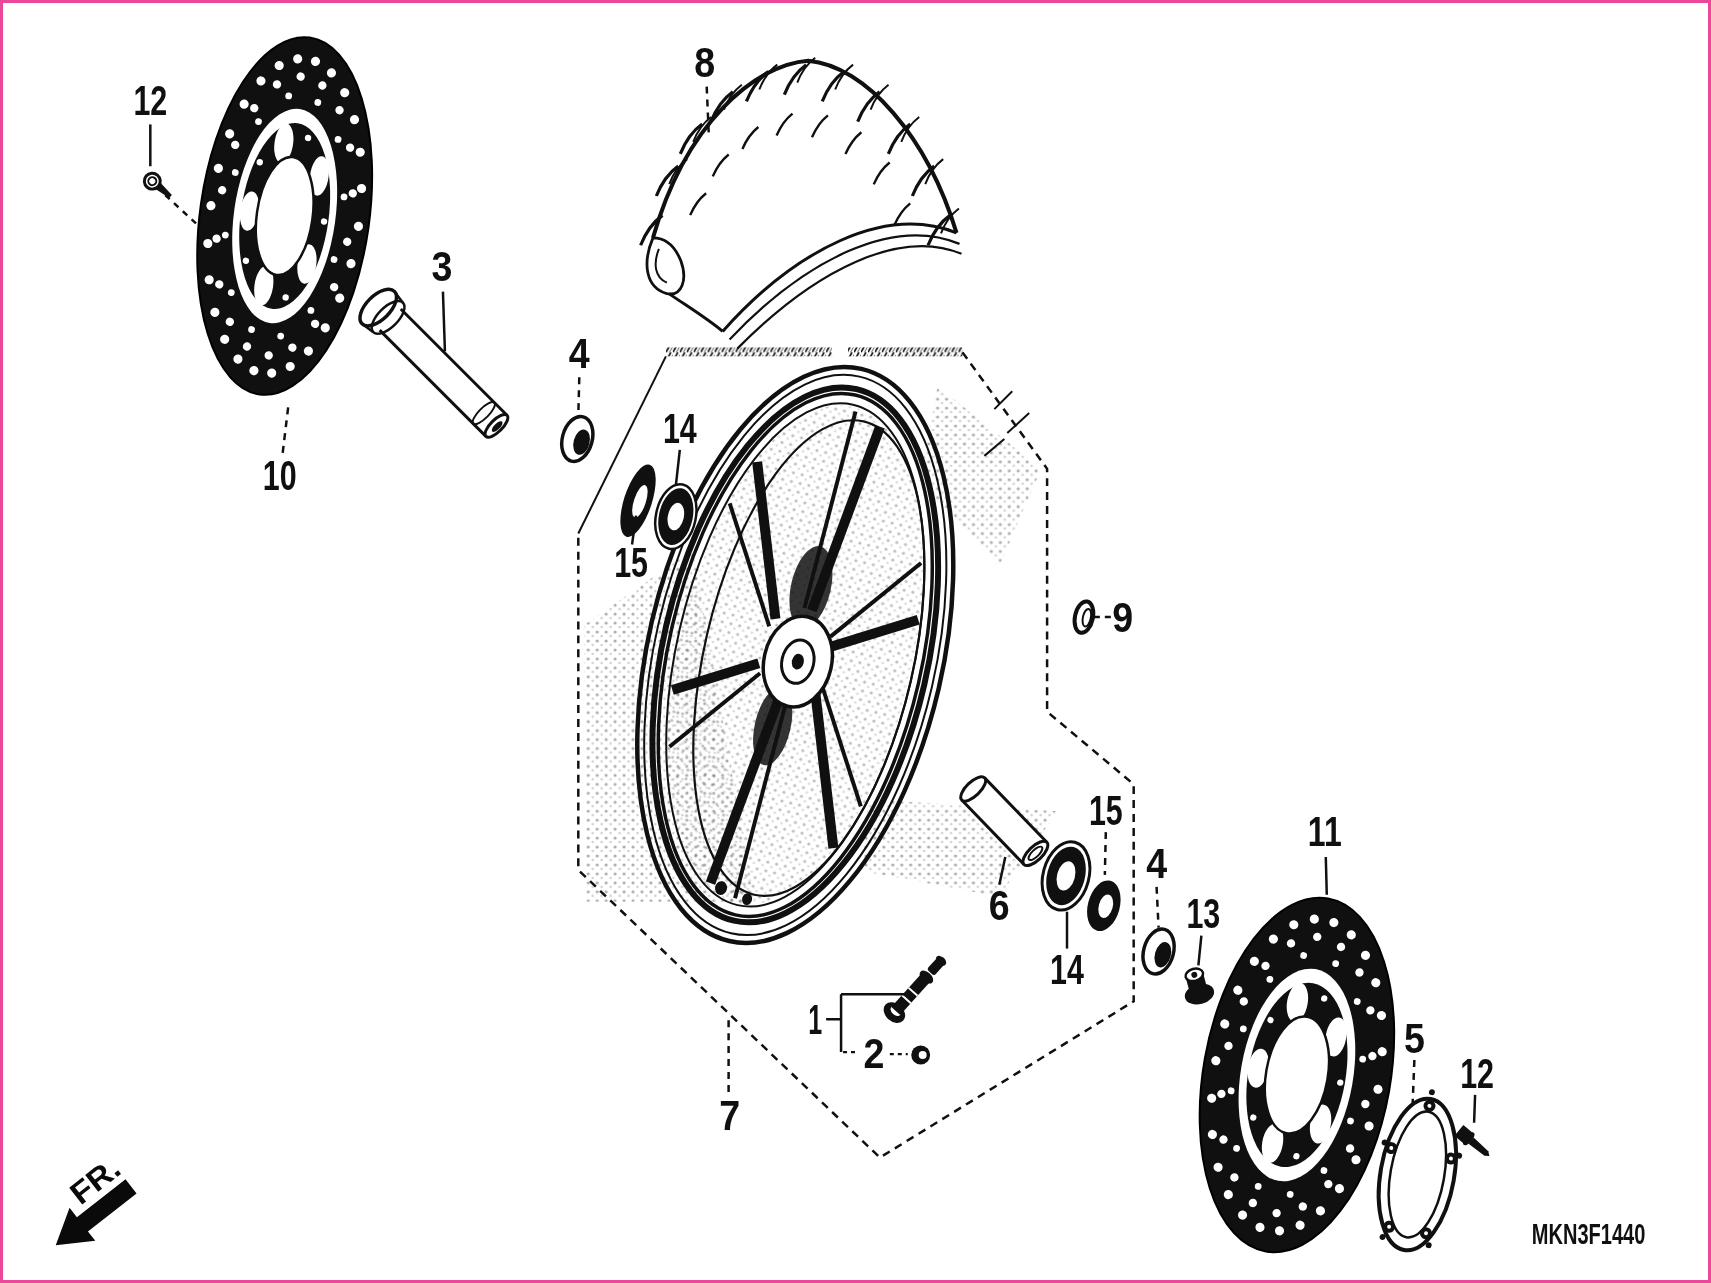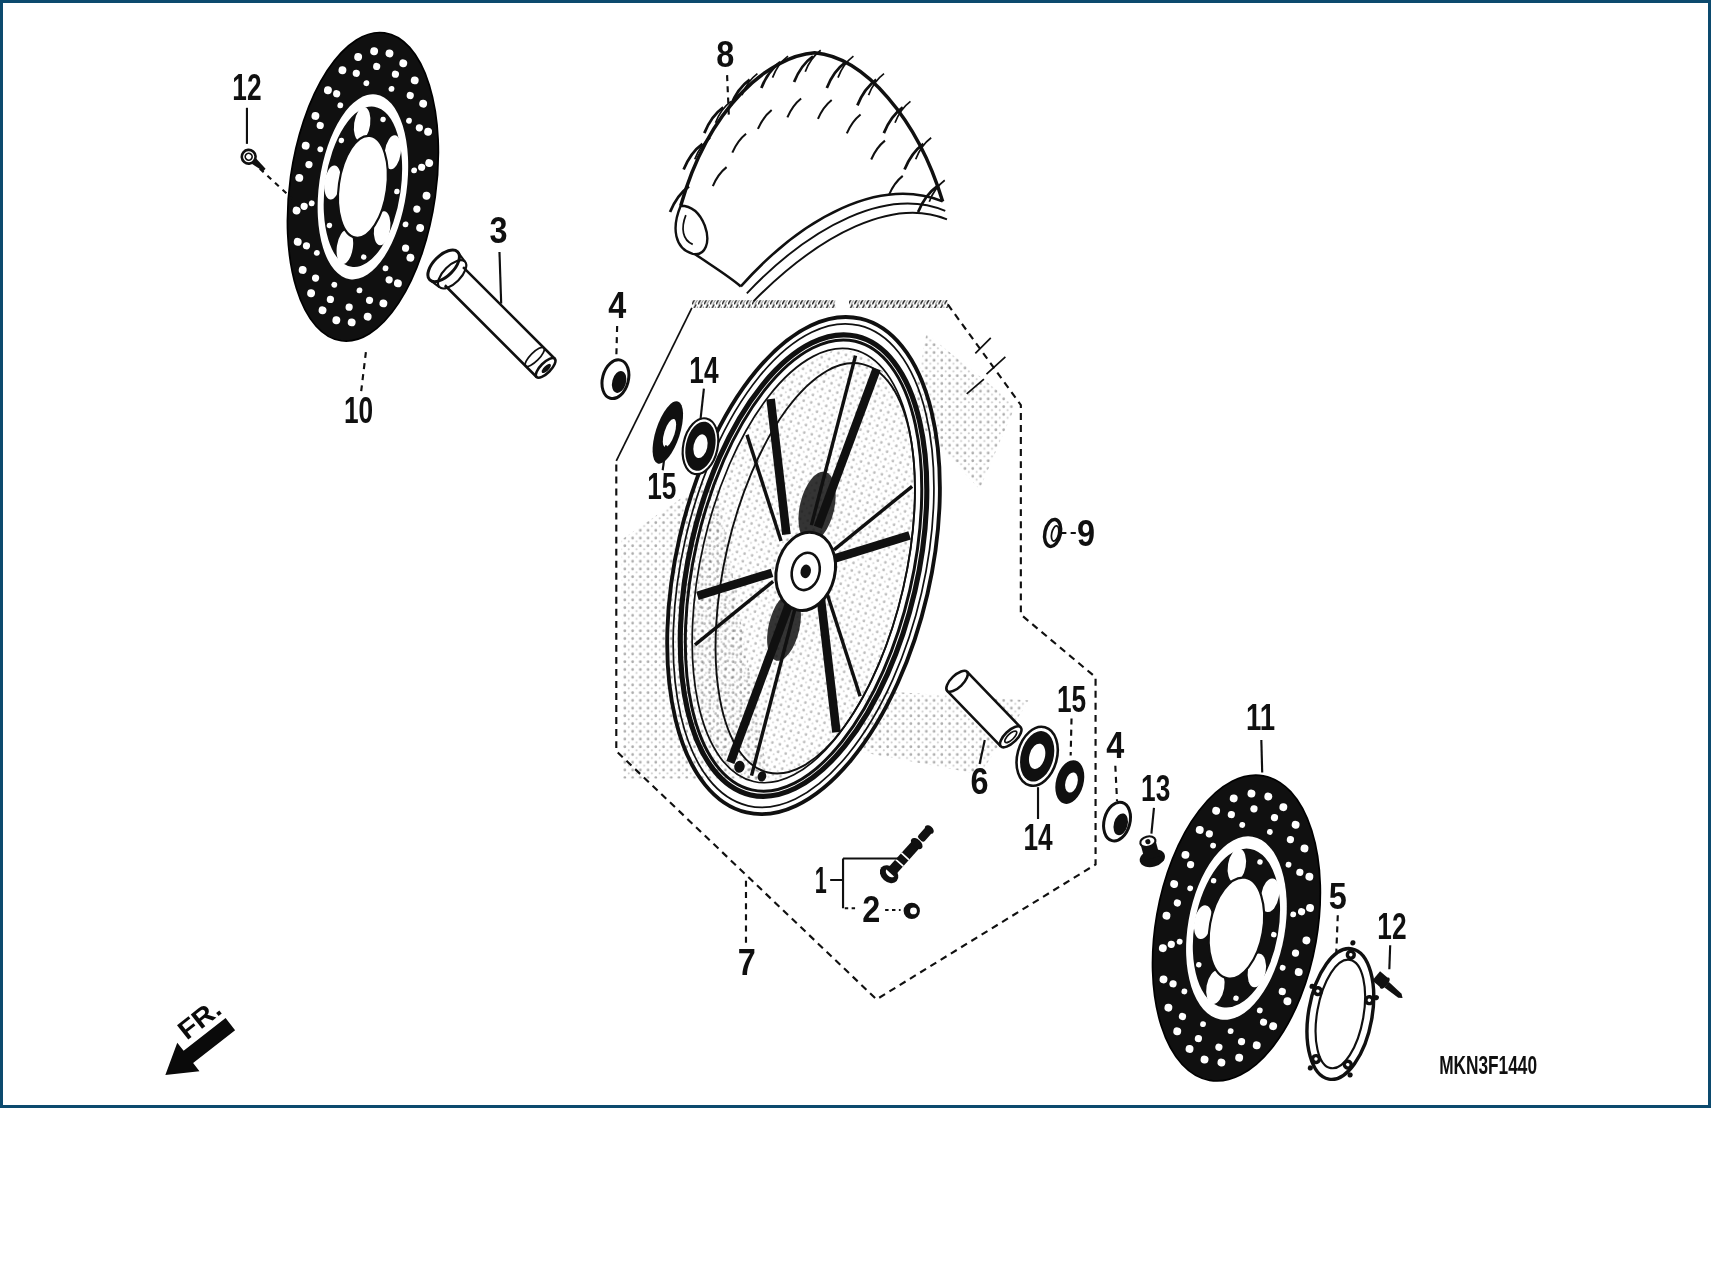--- a/index.html
+++ b/index.html
@@ -1,20 +1,20 @@
 <!DOCTYPE html>
 <html><head>
 <meta charset="utf-8">
 <style>
   html,body{margin:0;padding:0;background:#ffffff;}
   .stage{
     position:relative;
-    width:1711px;height:1108px;
+    width:1711px;height:1283px;
     background:#ffffff;
-    border:3px solid #0c4a6e;
+    border:3px solid #ec4899;
     box-sizing:border-box;
     overflow:hidden;
     font-family:"Liberation Sans", sans-serif;
   }
   .stage svg{position:absolute;inset:0;width:100%;height:100%;}
   text.callout{
     font-family:"Liberation Sans", sans-serif;
     font-weight:700;
     font-size:43px;
     fill:#101010;

